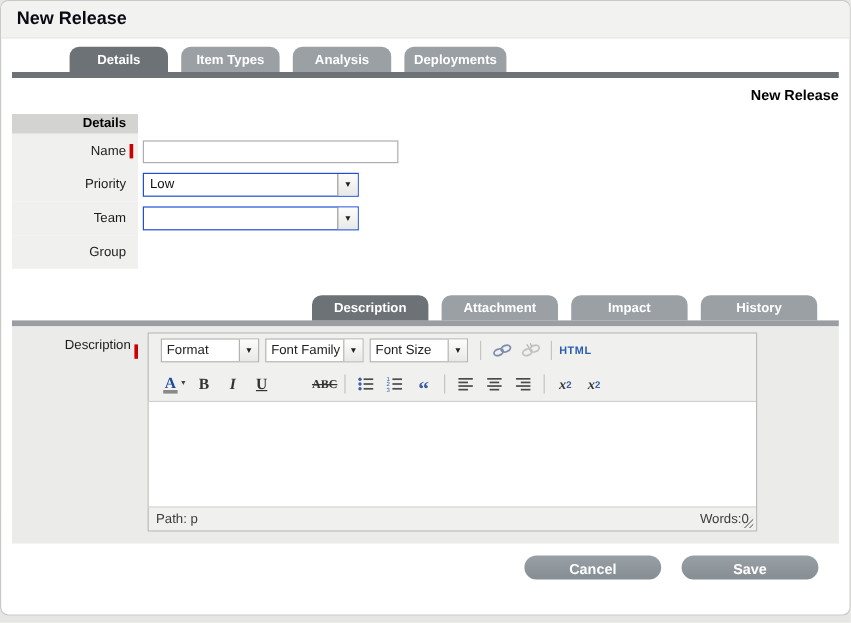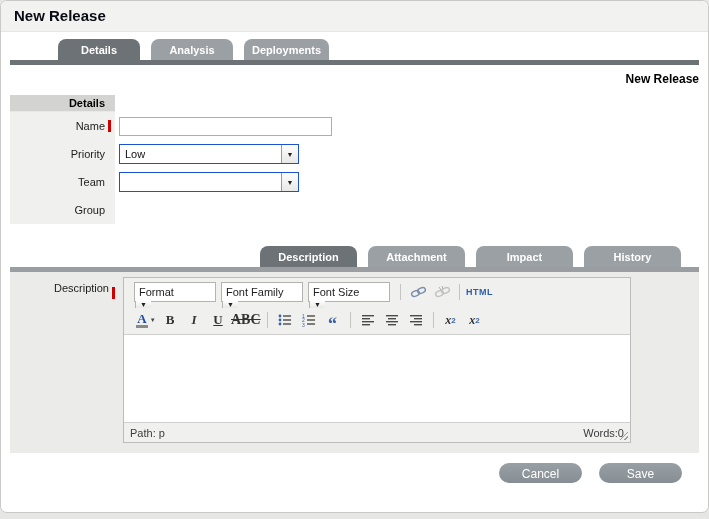--- a/index.html
+++ b/index.html
@@ -96,39 +96,39 @@
   .editor{
     width:508px;box-sizing:border-box;
     border:1px solid #bcbcba;background:#f0f0ee;
     margin-left:4px;
   }
   .trow{display:flex;align-items:center;height:28px;padding-left:10px;}
   .tsep{width:1px;height:16px;background:#c4c4c2;margin:0 5px;}
   .tselect{
     width:82px;height:20px;box-sizing:border-box;
     border:1px solid #b3b3b1;background:#fff;
-    display:flex;align-items:stretch;margin-right:5px;cursor:pointer;flex-direction:column;
+    display:flex;align-items:stretch;margin-right:5px;cursor:pointer;
   }
   .tselect .select-value{line-height:18px;padding-left:4px;font-size:11px;color:#222;}
   .tselect .select-btn{width:15px;border-left:1px solid #b3b3b1;}
   .tbtn{
     min-width:22px;height:22px;display:flex;align-items:center;justify-content:center;
     cursor:pointer;margin:0 1px;
   }
   .tb-serif{font-family:"Liberation Serif","DejaVu Serif",serif;font-size:13px;color:#333;}
   .tb-a{
     font-family:"Liberation Serif","DejaVu Serif",serif;
     font-weight:bold;font-size:13px;color:#1e4ba0;
     border-bottom:3px solid #8a8a8a;line-height:12px;padding:0 1px;
   }
   .tb-arrow{font-size:6px;color:#444;margin-left:2px;}
   .tb-b{font-weight:bold;}
   .tb-i{font-style:italic;font-weight:bold;}
   .tb-u{text-decoration:underline;font-weight:bold;}
-  .tb-abc{font-size:14px;font-weight:bold;text-decoration:line-through;letter-spacing:0;}
+  .tb-abc{font-size:10px;font-weight:bold;text-decoration:line-through;letter-spacing:0;margin-left:29px;}
   .tb-quote{font-family:"Liberation Serif","DejaVu Serif",serif;font-weight:bold;font-size:18px;color:#3a5fa5;line-height:10px;padding-top:8px;}
   .tb-xs{font-family:"Liberation Serif","DejaVu Serif",serif;font-style:italic;font-weight:bold;font-size:12px;color:#333;}
   .tb-mark{font-size:8px;font-weight:bold;color:#3a5fa5;font-style:normal;}
   .tb-html{font-size:9px;font-weight:bold;color:#2a5db0;letter-spacing:0.5px;}
   .canvas{
     height:87px;background:#fff;
     border-top:1px solid #cfcfcd;border-bottom:1px solid #cfcfcd;
     cursor:text;
   }
   .statusbar{
@@ -137,38 +137,39 @@
   }
   .resize-handle{
     position:absolute;right:2px;bottom:2px;width:11px;height:11px;
     background:repeating-linear-gradient(-45deg,transparent 0 2px,#9a9a9a 2px 3px);
     clip-path:polygon(100% 0,100% 100%,0 100%);
     cursor:nwse-resize;
   }
   
   .footer{display:flex;justify-content:flex-end;gap:17px;padding:10px 17px 0 0;}
   .pill-btn{
-    width:83px;height:20px;border-radius:10px;
+    width:114px;height:20px;border-radius:10px;
     background:linear-gradient(#99a0a5,#868d93);
-    color:#fff;font-weight:normal;font-size:12px;
+    color:#fff;font-weight:bold;font-size:12px;
     text-align:center;line-height:20px;cursor:pointer;
     border:none;font-family:inherit;
   }
 </style>
 </head>
 <body>
 
 <div class="window">
 
   <div class="titlebar">New Release</div>
 
   <div class="content">
 
     <div class="tabrow">
       <div class="tab active">Details</div>
+      <div class="tab">Item Types</div>
       <div class="tab">Analysis</div>
       <div class="tab">Deployments</div>
     </div>
     <div class="bar1"></div>
 
     <div class="right-title">New Release</div>
 
     <div class="form-table">
       <div class="frow header-row">
         <div class="fcell header">Details</div>

